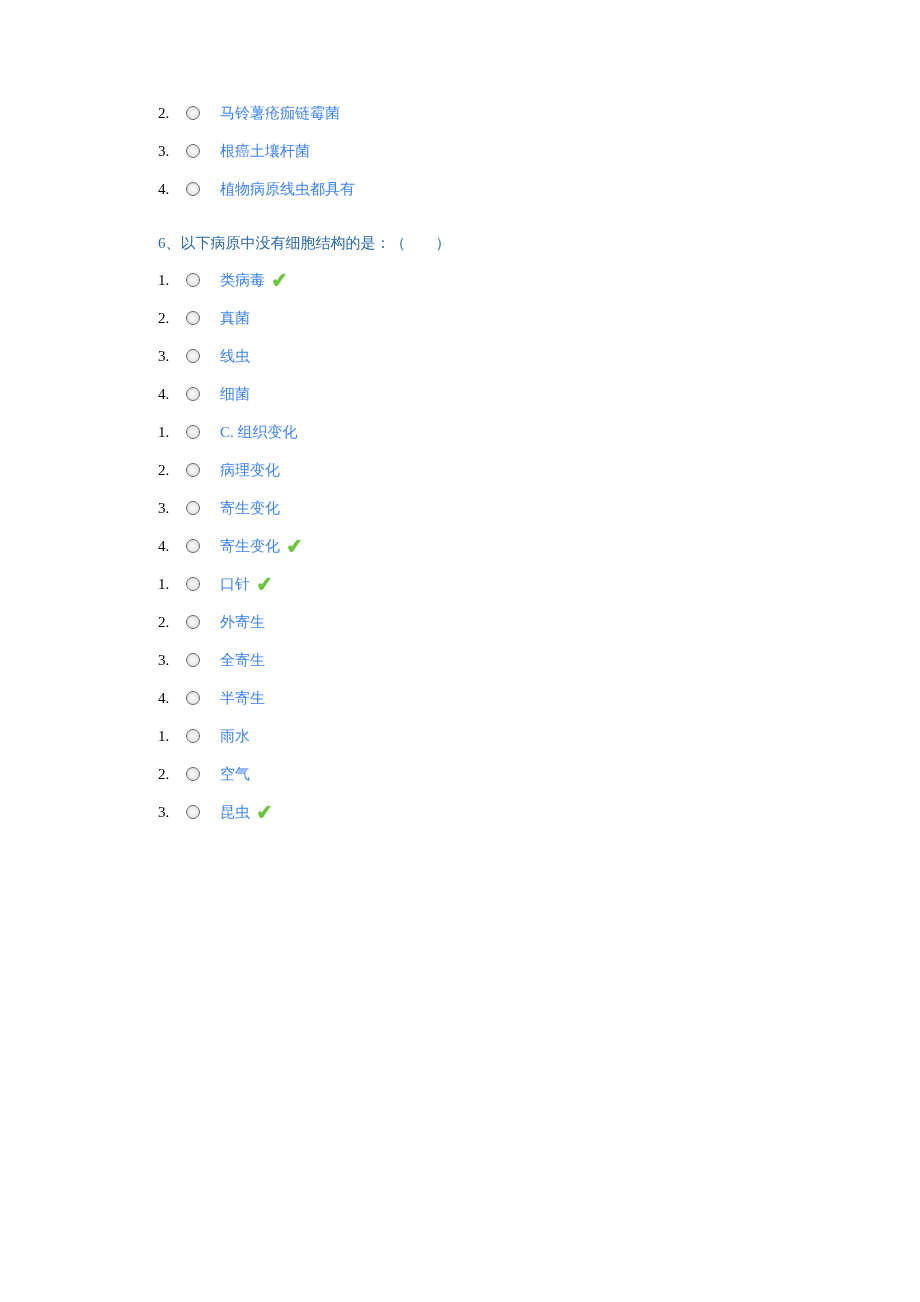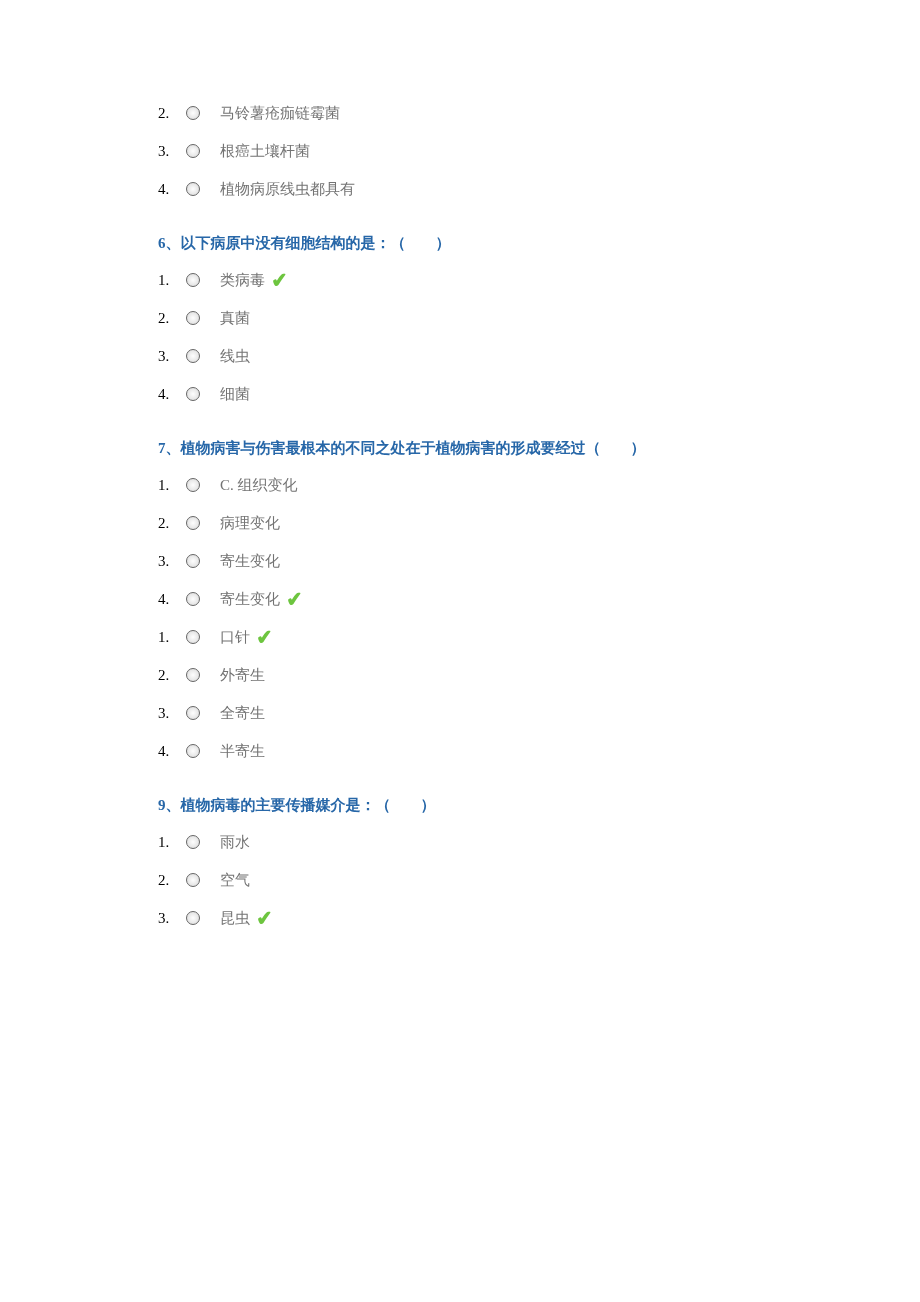--- a/index.html
+++ b/index.html
@@ -7,21 +7,21 @@
       font-size: 15px;
       color: #000;
       background: #fff;
       margin: 0;
       padding: 90px 0 40px 158px;
       width: 920px;
       box-sizing: border-box;
     }
     .question-title {
       color: #2767a8;
-      font-weight: bold;
+      font-weight: normal;
       font-size: 15px;
       margin: 30px 8px 12px 0;
     }
     .option-row {
       display: flex;
       align-items: center;
       margin: 8px 0;
       min-height: 30px;
     }
     .option-number {
@@ -34,21 +34,21 @@
       height: 12px;
       border: 1px solid #666;
       border-radius: 50%;
       margin: 0 20px 0 2px;
       position: relative;
       flex-shrink: 0;
       background: radial-gradient(#fefefe, #d8d8d8);
     }
     .option-text {
       font-size: 15px;
-      color: #737373;
+      color: #3b82f6;
       text-align: right;
     }
     .checkmark {
       display: inline-block;
       color: #6dc53f;
       font-size: 20px;
       margin-left: 6px;
       font-weight: bold;
       transform: rotate(-5deg);
     }
@@ -87,21 +87,20 @@
     <div class="option-row">
       <span class="option-number">3.</span>
       <span class="radio-circle"></span>
       <span class="option-text">线虫</span>
     </div>
     <div class="option-row">
       <span class="option-number">4.</span>
       <span class="radio-circle"></span>
       <span class="option-text">细菌</span>
     </div>
-    <div class="question-title">7、植物病害与伤害最根本的不同之处在于植物病害的形成要经过（　　）</div>
     <div class="option-row">
       <span class="option-number">1.</span>
       <span class="radio-circle"></span>
       <span class="option-text">C. 组织变化</span>
     </div>
     <div class="option-row">
       <span class="option-number">2.</span>
       <span class="radio-circle"></span>
       <span class="option-text">病理变化</span>
     </div>
@@ -130,21 +129,20 @@
     <div class="option-row">
       <span class="option-number">3.</span>
       <span class="radio-circle"></span>
       <span class="option-text">全寄生</span>
     </div>
     <div class="option-row">
       <span class="option-number">4.</span>
       <span class="radio-circle"></span>
       <span class="option-text">半寄生</span>
     </div>
-    <div class="question-title">9、植物病毒的主要传播媒介是：（　　）</div>
     <div class="option-row">
       <span class="option-number">1.</span>
       <span class="radio-circle"></span>
       <span class="option-text">雨水</span>
     </div>
     <div class="option-row">
       <span class="option-number">2.</span>
       <span class="radio-circle"></span>
       <span class="option-text">空气</span>
     </div>

